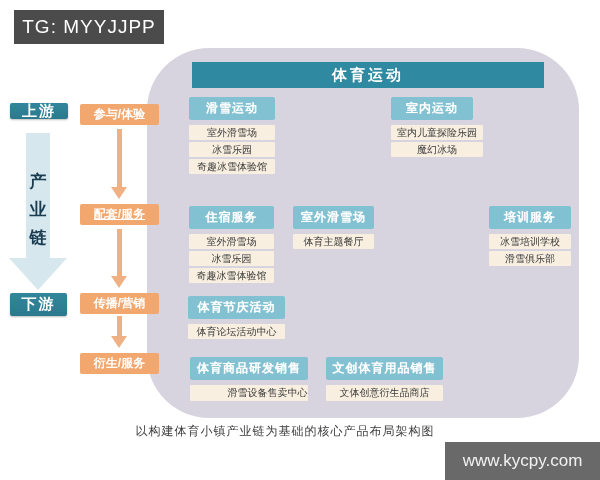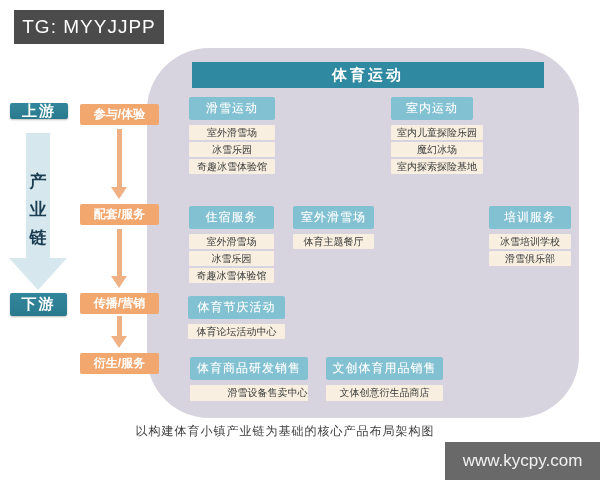--- a/index.html
+++ b/index.html
@@ -17,21 +17,21 @@
   
   .panel { position:absolute; left:147px; top:48px; width:432px; height:370px;
     background:#d8d4df; border-radius:62px; }
 
   
   .title-bar { position:absolute; left:192px; top:62px; width:352px; height:26px;
     background:#2f89a0; color:#ffffff; font-size:15px; font-weight:bold; letter-spacing:3px;
     display:flex; align-items:center; justify-content:center; }
 
   
-  .ghdr { background:#82c1d2; color:#ffffff; font-weight:normal; font-size:12px; letter-spacing:1px;
+  .ghdr { background:#82c1d2; color:#ffffff; font-weight:bold; font-size:12px; letter-spacing:1px;
     display:flex; align-items:center; justify-content:center; height:23px; border-radius:2px;
     text-shadow:0 0 1px rgba(255,255,255,.4); }
 
   
   .items { display:flex; flex-direction:column; gap:2px; margin-top:5px; }
   .item { background:#f8efe0; color:#3a3a3a; font-size:10px; height:15px; line-height:15px;
     text-align:center; white-space:nowrap; overflow:hidden; border-radius:1px; }
 
   .group { position:absolute; }
 
@@ -77,21 +77,21 @@
   <div class="axis-char" style="top:170px;">产</div>
   <div class="axis-char" style="top:198px;">业</div>
   <div class="axis-char" style="top:226px;">链</div>
   <div class="flow-node" style="left:10px; top:293px; width:57px; height:23px;">下游</div>
 
   <div class="stage-box" style="top:104px;">参与/体验</div>
   <div class="oarrow" style="top:129px;">
     <div class="shaft" style="height:58px;"></div>
       <div class="head"></div>
   </div>
-  <div class="stage-box" style="top:204px;">配套/服务</div>
+  <div class="stage-box" style="top:204px;text-decoration:underline;">配套/服务</div>
   <div class="oarrow" style="top:229px;">
     <div class="shaft" style="height:47px;"></div>
       <div class="head"></div>
   </div>
   <div class="stage-box" style="top:293px;">传播/营销</div>
   <div class="oarrow" style="top:316px;">
     <div class="shaft" style="height:20px;"></div>
       <div class="head"></div>
   </div>
   <div class="stage-box" style="top:353px;">衍生/服务</div>
@@ -102,21 +102,20 @@
       <div class="item">室外滑雪场</div>
       <div class="item">冰雪乐园</div>
       <div class="item">奇趣冰雪体验馆</div>
     </div>
   </div>
   <div class="group" style="left:391px; top:97px; width:92px;">
     <div class="ghdr" style="width:82px;">室内运动</div>
     <div class="items">
       <div class="item">室内儿童探险乐园</div>
       <div class="item">魔幻冰场</div>
-      <div class="item">室内探索探险基地</div>
     </div>
   </div>
 
   <div class="group" style="left:189px; top:206px; width:85px;">
     <div class="ghdr">住宿服务</div>
     <div class="items">
       <div class="item">室外滑雪场</div>
       <div class="item">冰雪乐园</div>
       <div class="item">奇趣冰雪体验馆</div>
     </div>

